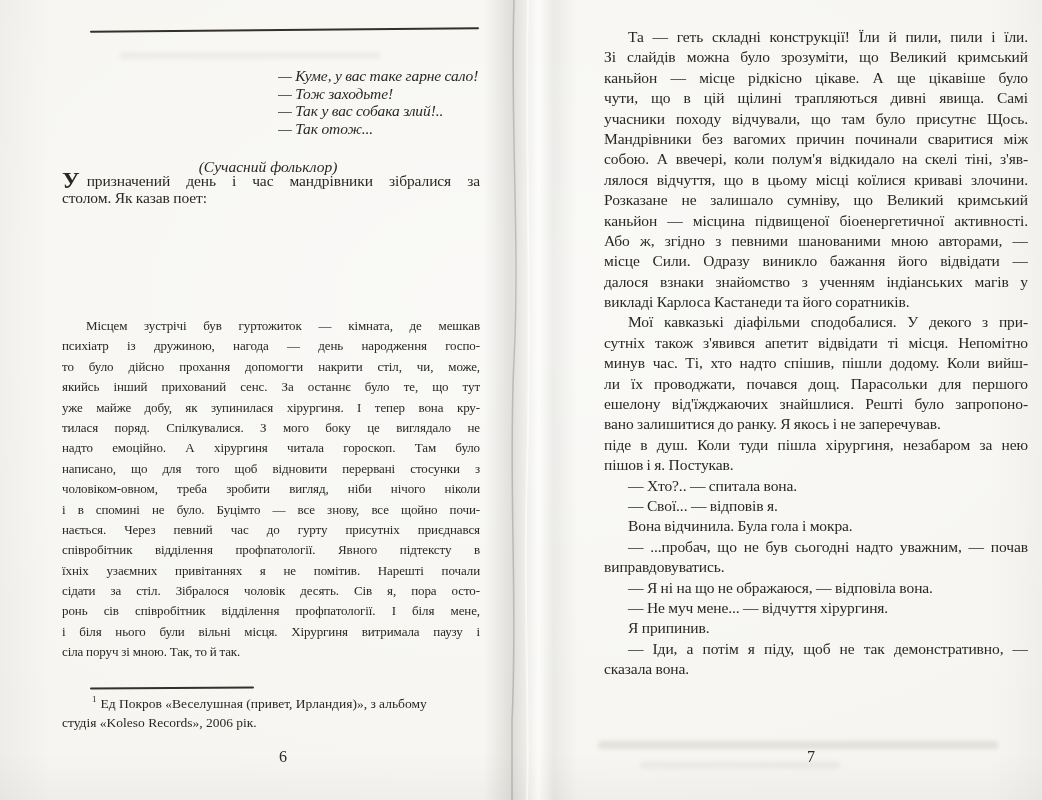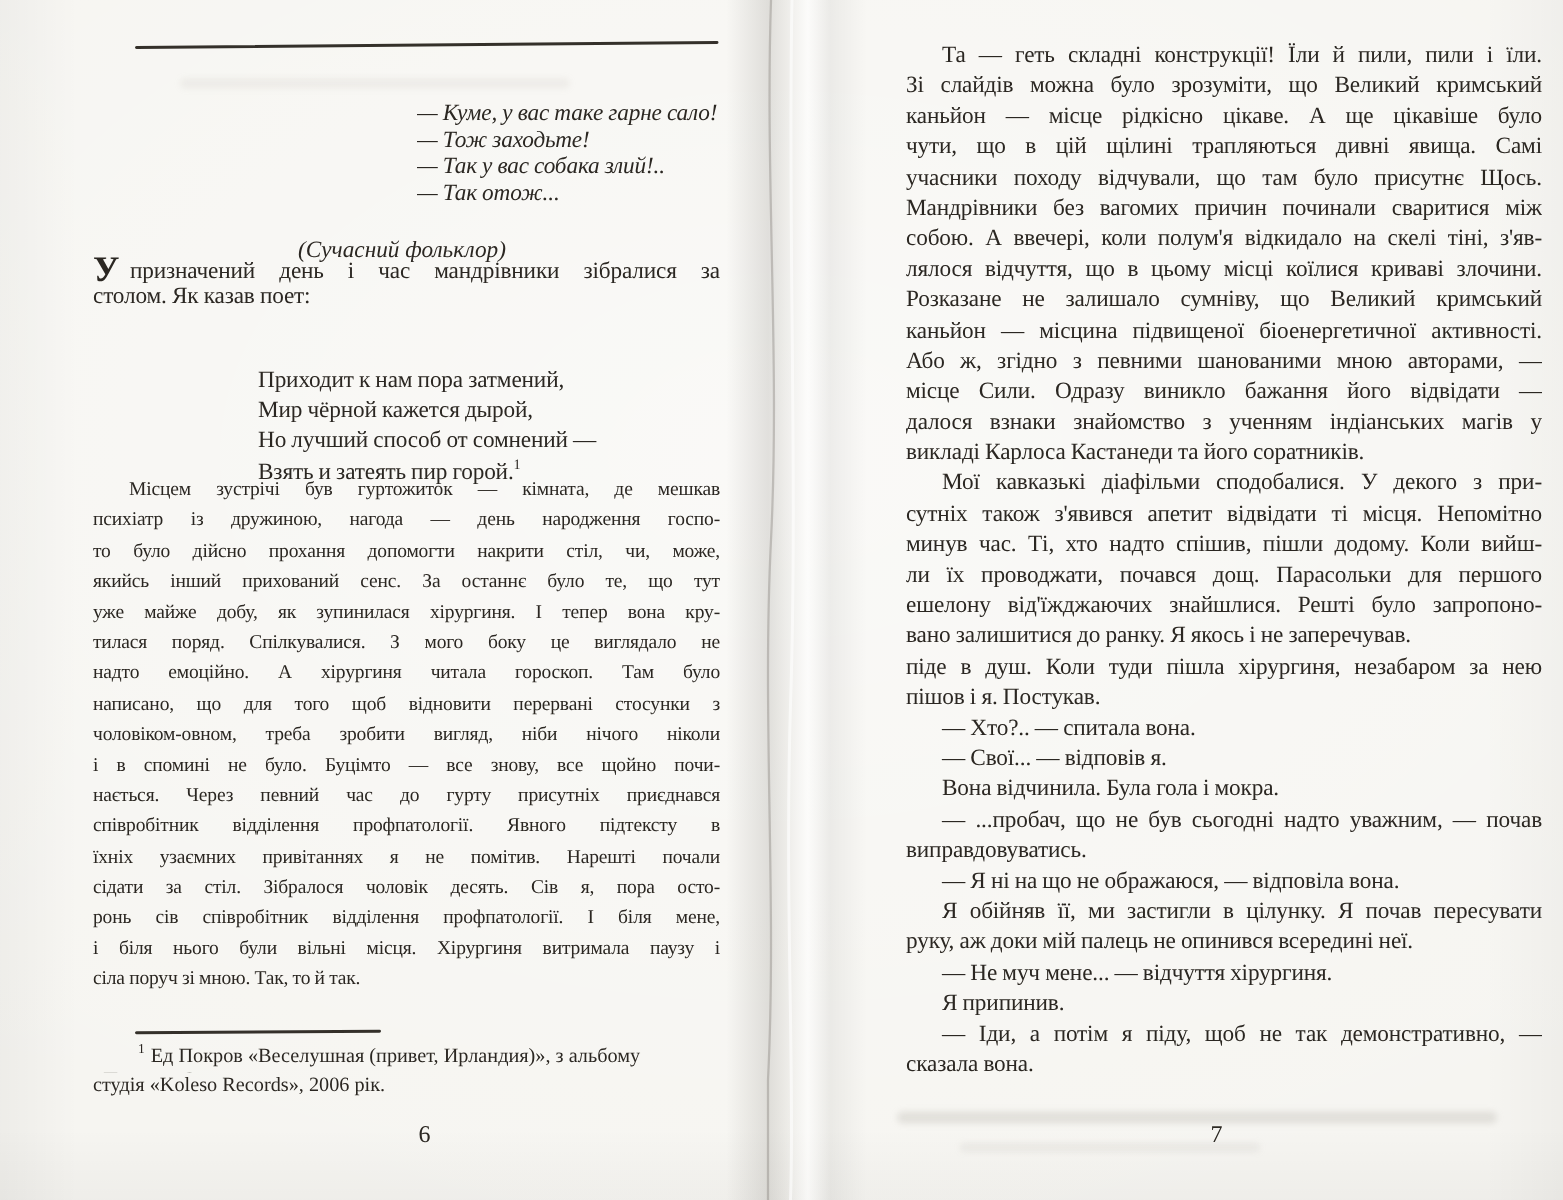--- a/index.html
+++ b/index.html
@@ -115,30 +115,20 @@
 
     <div class="attribution">(Сучасний фольклор)</div>
 
     <div class="opening">
       <div class="line jl">
         <span class="opening-initial">У</span><span class="opening-rest">призначений день і час мандрівники зібралися за</span>
       </div>
       <div class="line">столом. Як казав поет:</div>
     </div>
 
-    <div class="verse">
-      <div>
-          <div class="line">Приходит к нам пора затмений,</div>
-          <div class="line">Мир чёрной кажется дырой,</div>
-          <div class="line">Но лучший способ от сомнений —</div>
-        </div>
-      <div class="line">
-        <span>Взять и затеять пир горой.</span><sup>1</sup>
-      </div>
-    </div>
 
     <div class="body-text">
         <div class="para">
           <div class="line jl ind">Місцем зустрічі був гуртожиток — кімната, де мешкав</div>
           <div class="line jl">психіатр із дружиною, нагода — день народження госпо-</div>
           <div class="line jl">то було дійсно прохання допомогти накрити стіл, чи, може,</div>
           <div class="line jl">якийсь інший прихований сенс. За останнє було те, що тут</div>
           <div class="line jl">уже майже добу, як зупинилася хірургиня. І тепер вона кру-</div>
           <div class="line jl">тилася поряд. Спілкувалися. З мого боку це виглядало не</div>
           <div class="line jl">надто емоційно. А хірургиня читала гороскоп. Там було</div>
@@ -207,24 +197,20 @@
           <div class="line ind">Вона відчинила. Була гола і мокра.</div>
         </div>
         <div class="para">
           <div class="line jl ind">— ...пробач, що не був сьогодні надто уважним, — почав</div>
           <div class="line">виправдовуватись.</div>
         </div>
         <div class="para">
           <div class="line ind">— Я ні на що не ображаюся, — відповіла вона.</div>
         </div>
         <div class="para">
-          <div class="line jl ind">Я обійняв її, ми застигли в цілунку. Я почав пересувати</div>
-          <div class="line">руку, аж доки мій палець не опинився всередині неї.</div>
-        </div>
-        <div class="para">
           <div class="line ind">— Не муч мене... — відчуття хірургиня.</div>
         </div>
         <div class="para">
           <div class="line ind">Я припинив.</div>
         </div>
         <div class="para">
           <div class="line jl ind">— Іди, а потім я піду, щоб не так демонстративно, —</div>
           <div class="line">сказала вона.</div>
         </div>
       </div>

